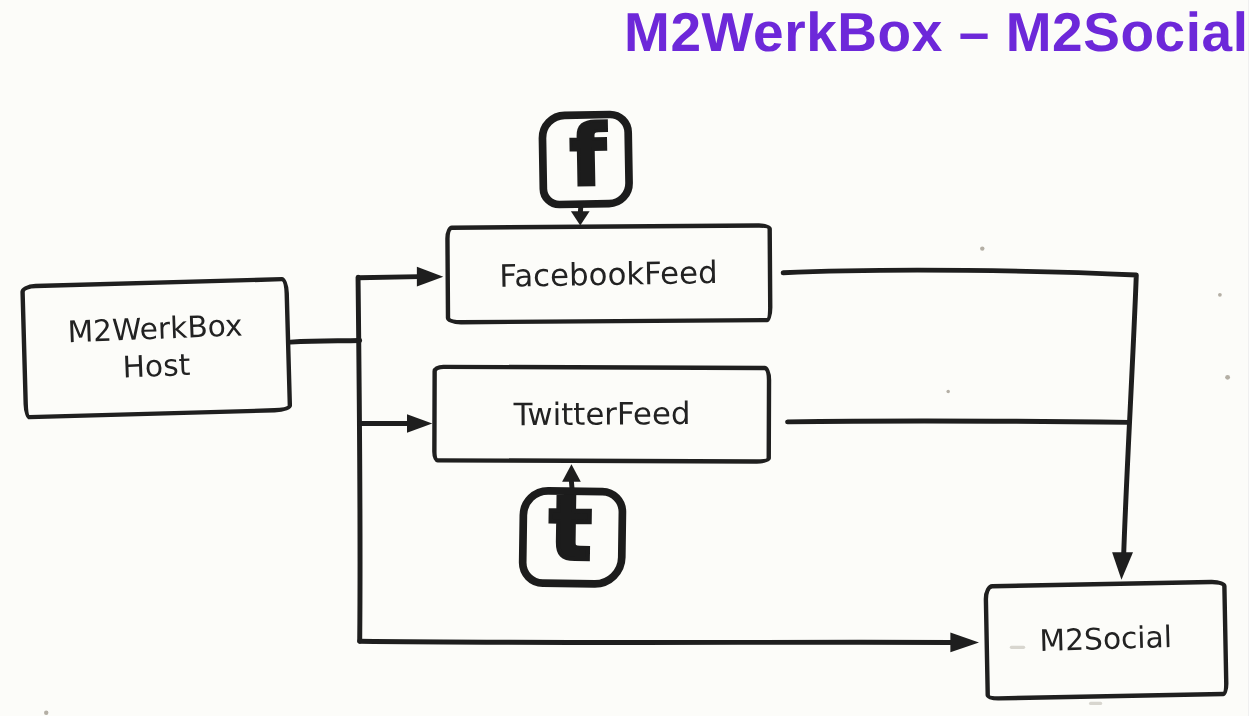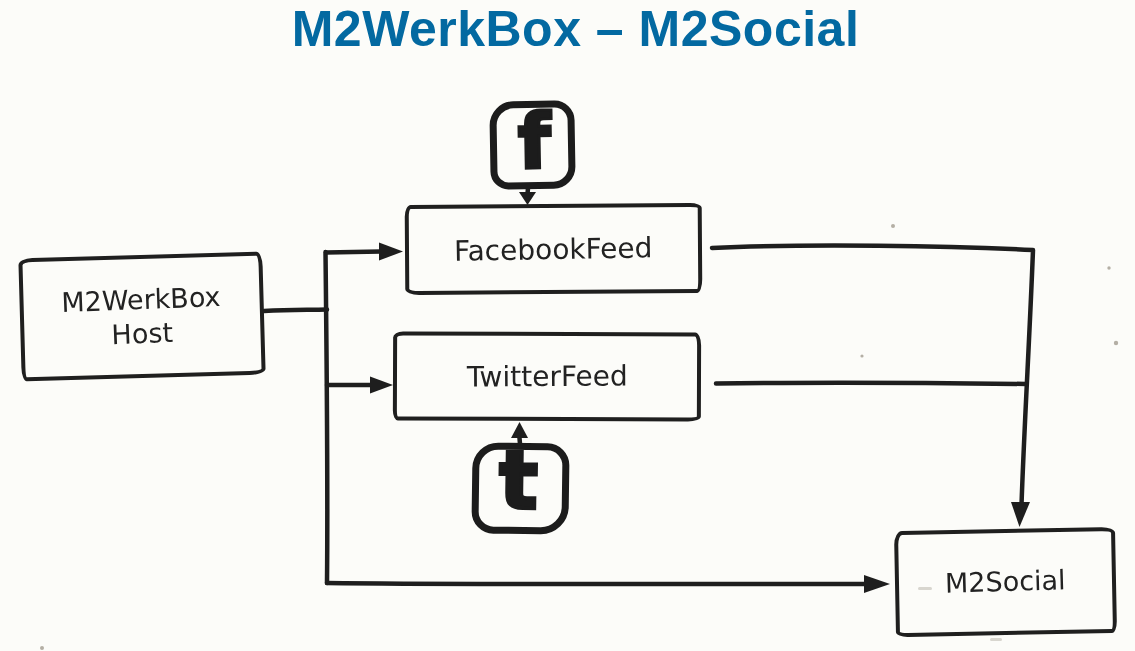--- a/index.html
+++ b/index.html
@@ -6,26 +6,26 @@
   .canvas{
     position:relative;
     width:1135px;height:651px;
     background:#fcfcf9;
     overflow:hidden;
     font-family:"DejaVu Sans",sans-serif;
   }
   .page-title{
     position:absolute;
     top:0px;left:16px;right:0;
-    text-align:center;
+    text-align:right;
     font-family:"Liberation Sans",sans-serif;
     font-weight:bold;
     font-size:50px;
     letter-spacing:0.5px;
-    color:#0369a1;
+    color:#6d28d9;
   }
   .sketch-box{
     position:absolute;
     border:4px solid #1f1f1f;
     display:flex;align-items:center;justify-content:center;
     color:#222;
     background:transparent;
     box-sizing:border-box;
   }
   .sketch-box .label{

